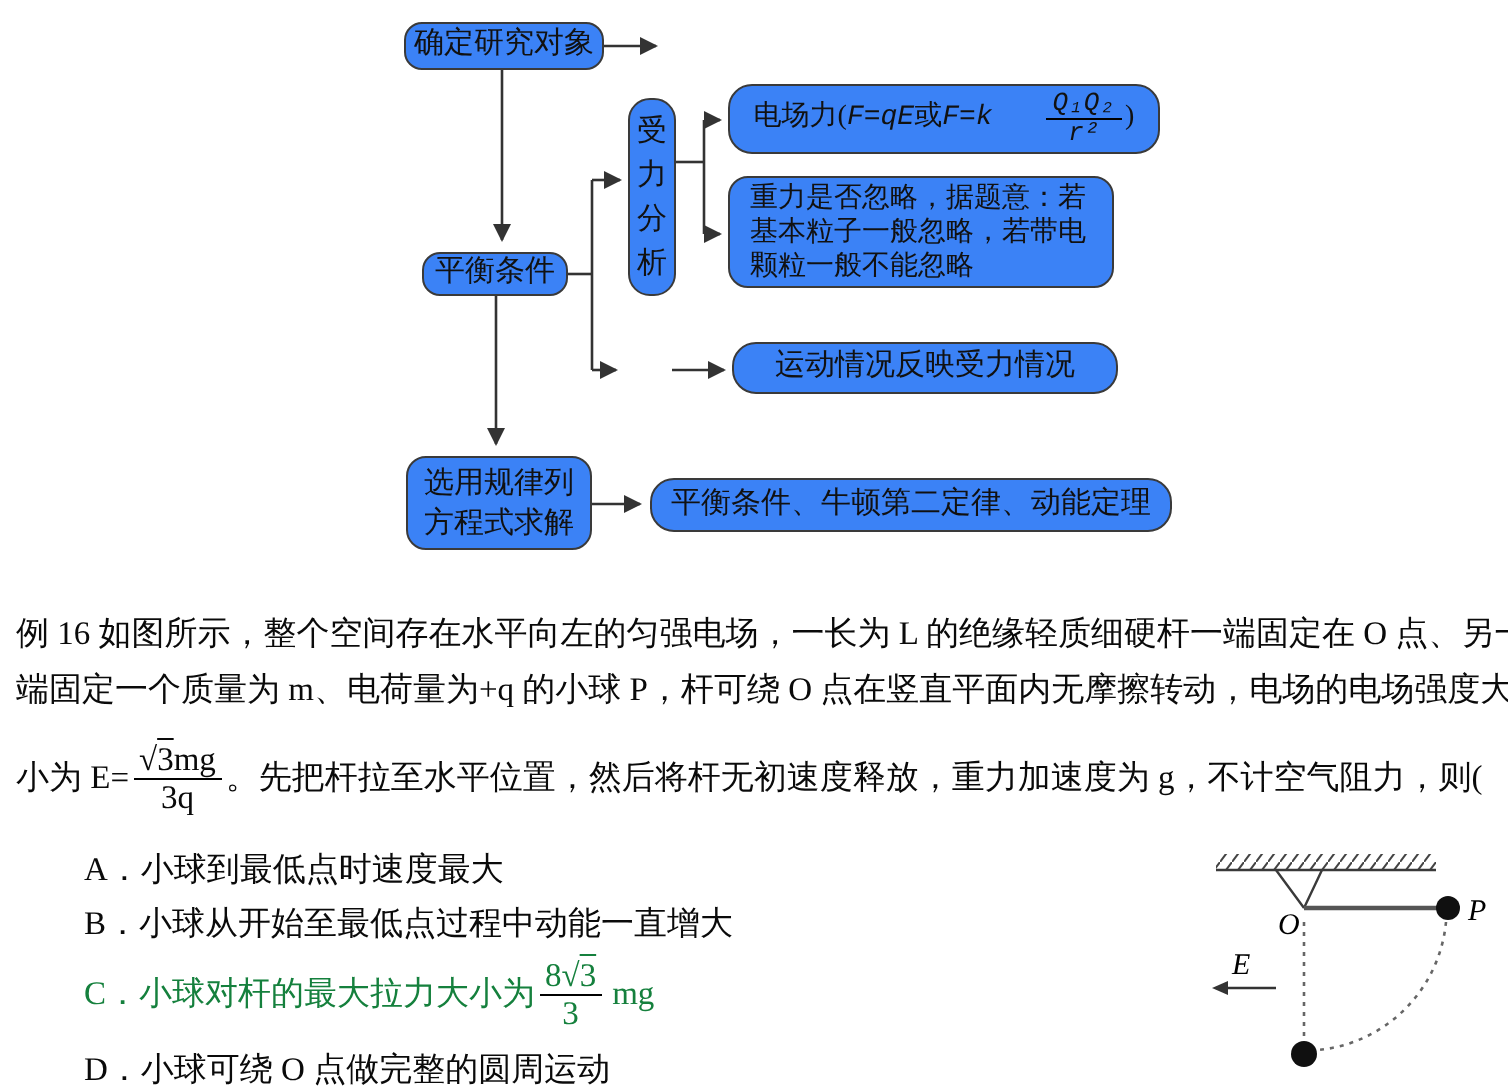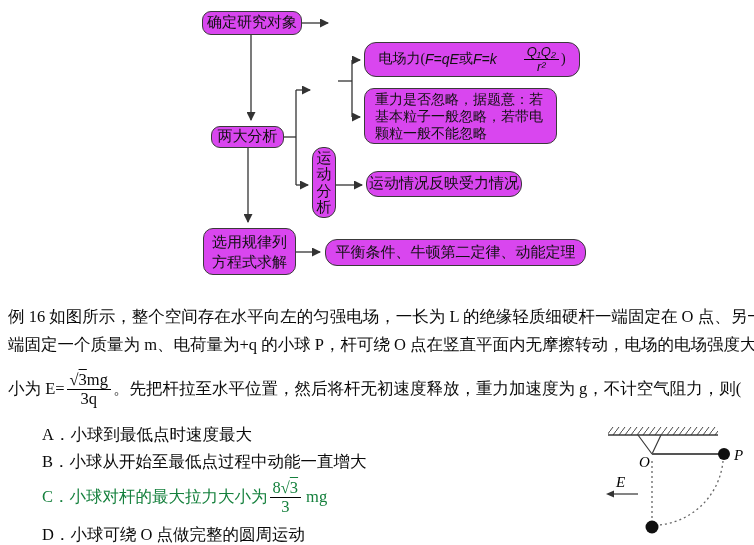--- a/index.html
+++ b/index.html
@@ -5,32 +5,32 @@
   html,body{margin:0;padding:0;}
   body{
     width:754px;height:545px;background:#ffffff;color:#000;
     font-family:"Liberation Serif","DejaVu Serif",serif;
     position:relative;overflow:hidden;
   }
   .abs{position:absolute;box-sizing:border-box;}
   
   .fbox{
     position:absolute;box-sizing:border-box;
-    border:1.3px solid #3a3a3a;border-radius:10px;background:#d946ef;
+    border:1.3px solid #3a3a3a;border-radius:10px;background:#3b82f6;
     display:flex;align-items:center;justify-content:center;
     text-align:center;font-size:15px;line-height:1.15;color:#111;
   }
   .fbox.small{font-size:14px;}
   .vtext{flex-direction:column;line-height:1.3;padding:2px 0;}
   .note{
     text-align:left;justify-content:flex-start;align-items:center;
     padding:3px 10px;font-size:14px;line-height:17px;
   }
   .twoline{flex-direction:column;line-height:20px;}
-  .math{font-style:italic;font-family:Liberation Sans, sans-serif;}
+  .math{font-style:italic;font-family:Liberation Mono, monospace;}
   
   .frac{display:inline-flex;flex-direction:column;align-items:center;vertical-align:middle;line-height:1.05;margin:0 2px;}
   .frac .num{border-bottom:1.2px solid #000;padding:0 3px;}
   .frac .den{padding:0 3px;}
   .rad{text-decoration:overline;}
   .sfrac{font-size:13px;margin-left:27px;}
   
   .pline{position:absolute;left:8px;font-size:16.5px;white-space:nowrap;color:#0a0a0a;}
   .fline{position:absolute;left:8px;display:flex;align-items:center;font-size:16.5px;white-space:nowrap;color:#0a0a0a;}
   .opt{position:absolute;left:42px;font-size:16.5px;white-space:nowrap;color:#0a0a0a;}
@@ -61,40 +61,40 @@
       <path d="M352,117 H360" marker-end="url(#arr)"></path>
       <path d="M336,185 H362" marker-end="url(#arr)"></path>
       <path d="M248,148 V222" marker-end="url(#arr)"></path>
       <path d="M296,252 H320" marker-end="url(#arr)"></path>
     </g>
   </svg>
 
   <div class="fbox" style="left:202px;top:11px;width:100px;height:24px;border-radius:9px;">确定研究对象</div>
 
 
-  <div class="fbox" style="left:211px;top:126px;width:73px;height:22px;border-radius:9px;">两大分析</div>
+  <div class="fbox" style="left:211px;top:126px;width:73px;height:22px;border-radius:9px;">平衡条件</div>
 
+  <div class="fbox vtext" style="left:314px;top:49px;width:24px;height:99px;border-radius:11px;line-height:22px;">受力分析</div>
 
   <div class="fbox small" style="left:364px;top:42px;width:216px;height:35px;border-radius:12px;align-items:center;">
     <span>电场力(</span>
       <span class="math">F=qE</span>
       <span>或</span>
       <span class="math">F=k</span>
       <span class="frac sfrac">
         <span class="num math">Q₁Q₂</span>
         <span class="den math">r²</span>
       </span>
       <span>)</span>
   </div>
 
   <div class="fbox note" style="left:364px;top:88px;width:193px;height:56px;border-radius:10px;">重力是否忽略，据题意：若基本粒子一般忽略，若带电颗粒一般不能忽略</div>
 
-  <div class="fbox vtext" style="left:312px;top:147px;width:24px;height:71px;border-radius:11px;line-height:16.5px;">运动分析</div>
 
-  <div class="fbox" style="left:366px;top:171px;width:156px;height:26px;border-radius:12px;">运动情况反映受力情况</div>
+  <div class="fbox" style="left:366px;top:171px;width:193px;height:26px;border-radius:12px;">运动情况反映受力情况</div>
 
   <div class="fbox twoline" style="left:203px;top:228px;width:93px;height:47px;border-radius:10px;">
     <span>选用规律列</span>
     <span>方程式求解</span>
   </div>
 
   <div class="fbox" style="left:325px;top:239px;width:261px;height:27px;border-radius:12px;">平衡条件、牛顿第二定律、动能定理</div>
 </div>
 
 <div>

